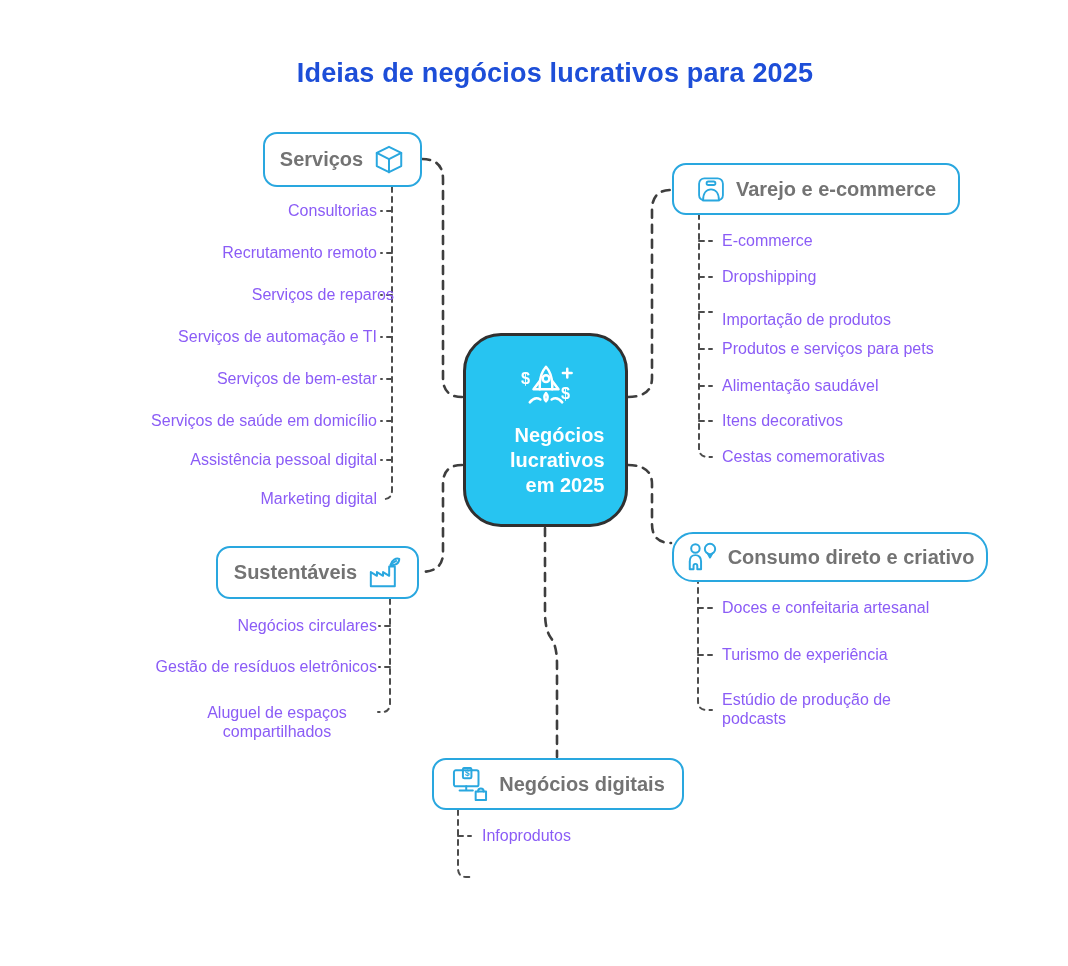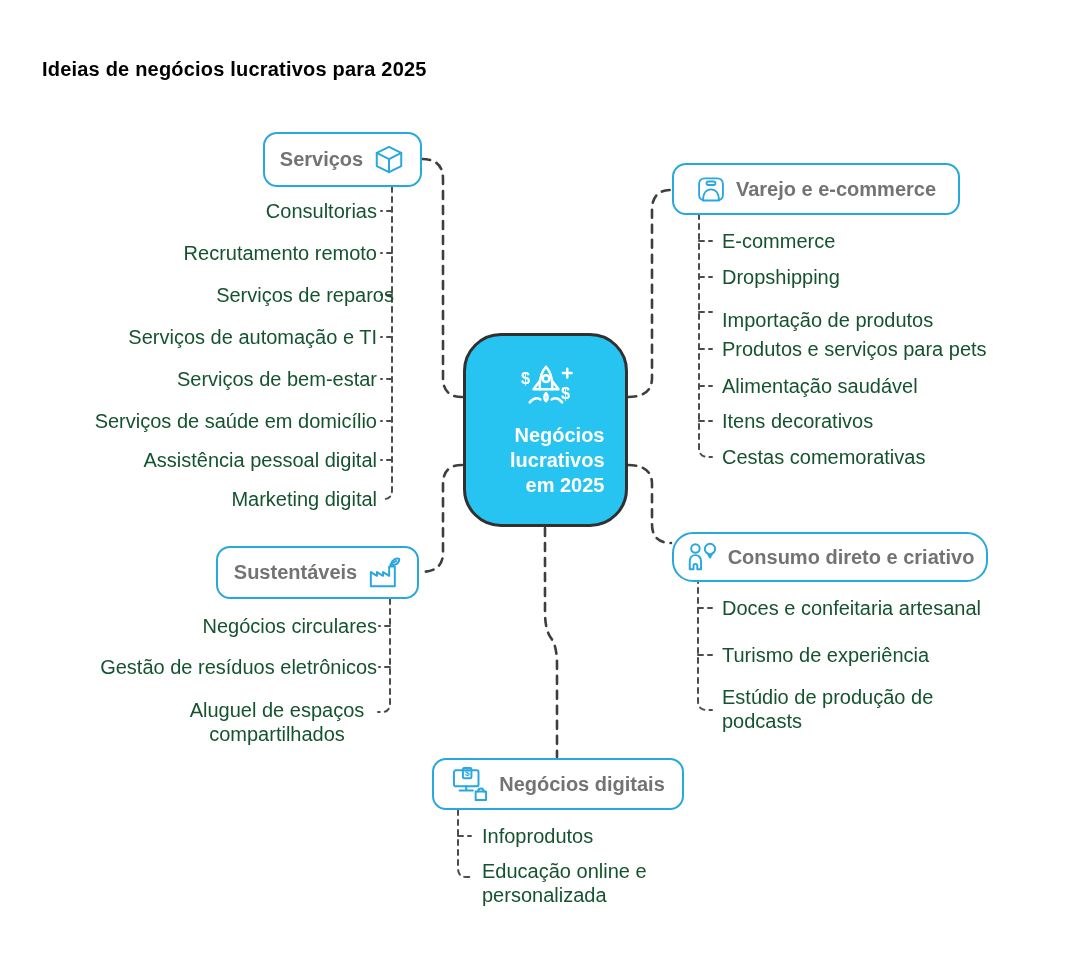--- a/index.html
+++ b/index.html
@@ -4,40 +4,40 @@
 <style>
   html,body{margin:0;padding:0;background:#ffffff;}
   #canvas{
     position:relative;width:1068px;height:966px;background:#ffffff;overflow:hidden;
     font-family:"Liberation Sans", sans-serif;
   }
   #conn{position:absolute;inset:0;pointer-events:none;}
   .main-conn{stroke:#3e3e3e;stroke-width:2.6;fill:none;stroke-dasharray:8 7;stroke-linecap:round;}
   .item-conn{stroke:#4c4c4c;stroke-width:2;fill:none;stroke-dasharray:5 5;stroke-linecap:round;}
   .title{
-    position:absolute;top:58px;left:42px;right:0;
-    font-size:20px;font-weight:bold;color:#000000;letter-spacing:.2px;
+    position:absolute;top:58px;left:42px;right:0;text-align:center;
+    font-size:27px;font-weight:bold;color:#1d4ed8;letter-spacing:.2px;
   }
   .bnode{
     position:absolute;display:flex;align-items:center;justify-content:center;gap:10px;
     background:#ffffff;border:2.5px solid #29a7df;border-radius:14px;
     color:#737373;font-weight:bold;font-size:20px;box-sizing:border-box;white-space:nowrap;
   }
   .bnode svg{flex:0 0 auto;display:block;}
   .center-node{
     position:absolute;left:463px;top:333px;width:165px;height:194px;
     background:#27c4f1;border:3px solid #303030;border-radius:38px;
     display:flex;flex-direction:column;align-items:center;justify-content:center;gap:10px;
     box-sizing:border-box;
   }
   .center-label{
     color:#ffffff;font-weight:bold;font-size:20px;line-height:1.25;text-align:right;width:118px;
   }
   .item{
-    position:absolute;transform:translateY(-50%);font-size:20px;color:#14532d;white-space:nowrap;
+    position:absolute;transform:translateY(-50%);font-size:16px;color:#8b5cf6;white-space:nowrap;
   }
   .r{text-align:right;}
   .multi{white-space:normal;line-height:1.2;}
   .ic{stroke:#29a7df;stroke-width:2.1;fill:none;stroke-linecap:round;stroke-linejoin:round;}
   .icw{stroke:#ffffff;stroke-width:2;fill:none;stroke-linecap:round;stroke-linejoin:round;}
 </style>
 </head>
 <body>
 
 <div id="canvas">
@@ -163,15 +163,14 @@
 
   <div class="item r" style="right:691px;top:626px;">Negócios circulares</div>
   <div class="item r" style="right:691px;top:667px;">Gestão de resíduos eletrônicos</div>
   <div class="item multi" style="right:691px;top:722px;width:200px;text-align:center;">Aluguel de espaços compartilhados</div>
 
   <div class="item" style="left:722px;top:608px;">Doces e confeitaria artesanal</div>
   <div class="item" style="left:722px;top:655px;">Turismo de experiência</div>
   <div class="item multi" style="left:722px;top:709px;width:225px;">Estúdio de produção de podcasts</div>
 
   <div class="item" style="left:482px;top:836px;">Infoprodutos</div>
-  <div class="item multi" style="left:482px;top:883px;width:185px;">Educação online e personalizada</div>
 
 </div>
 
 </body></html>

